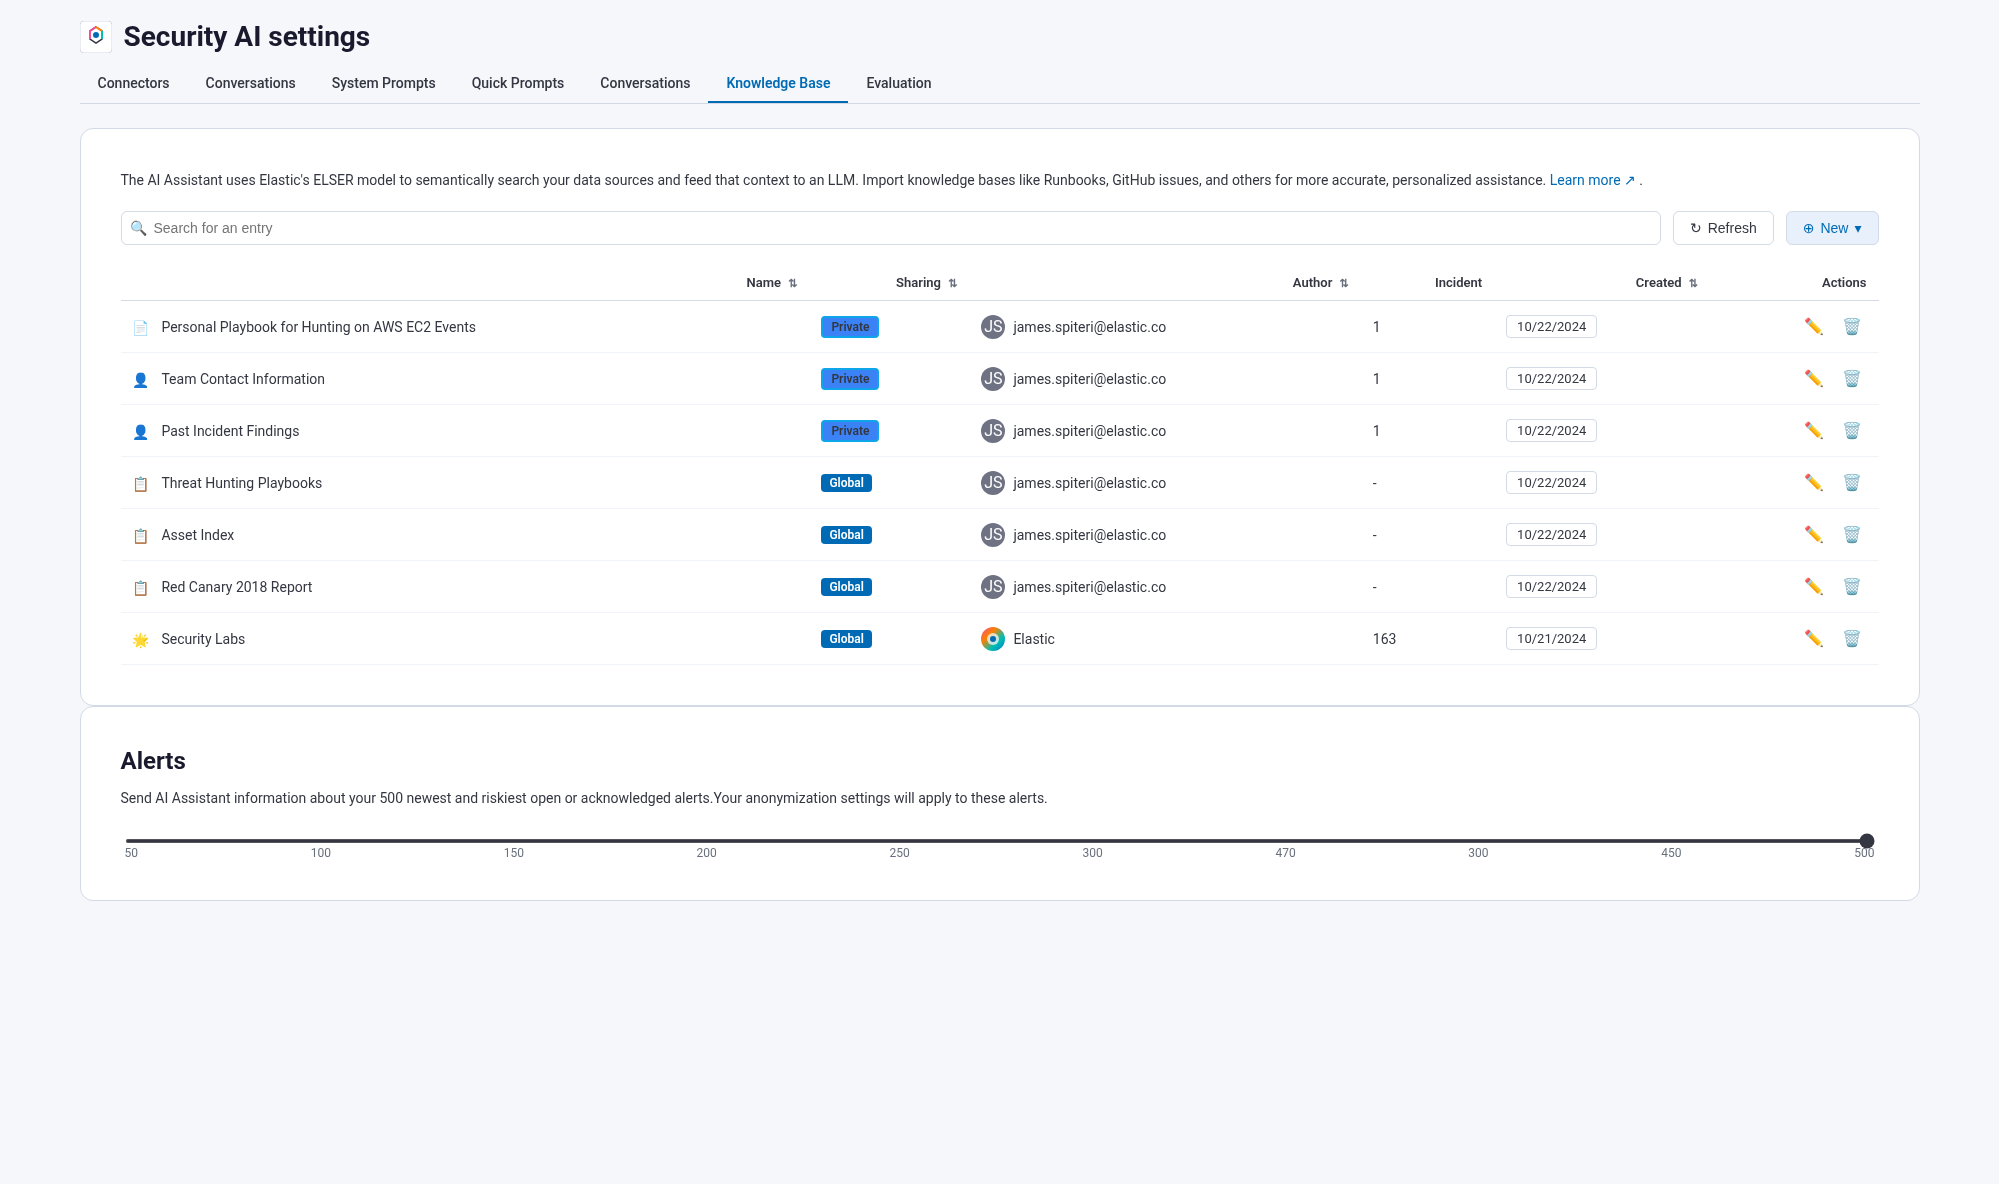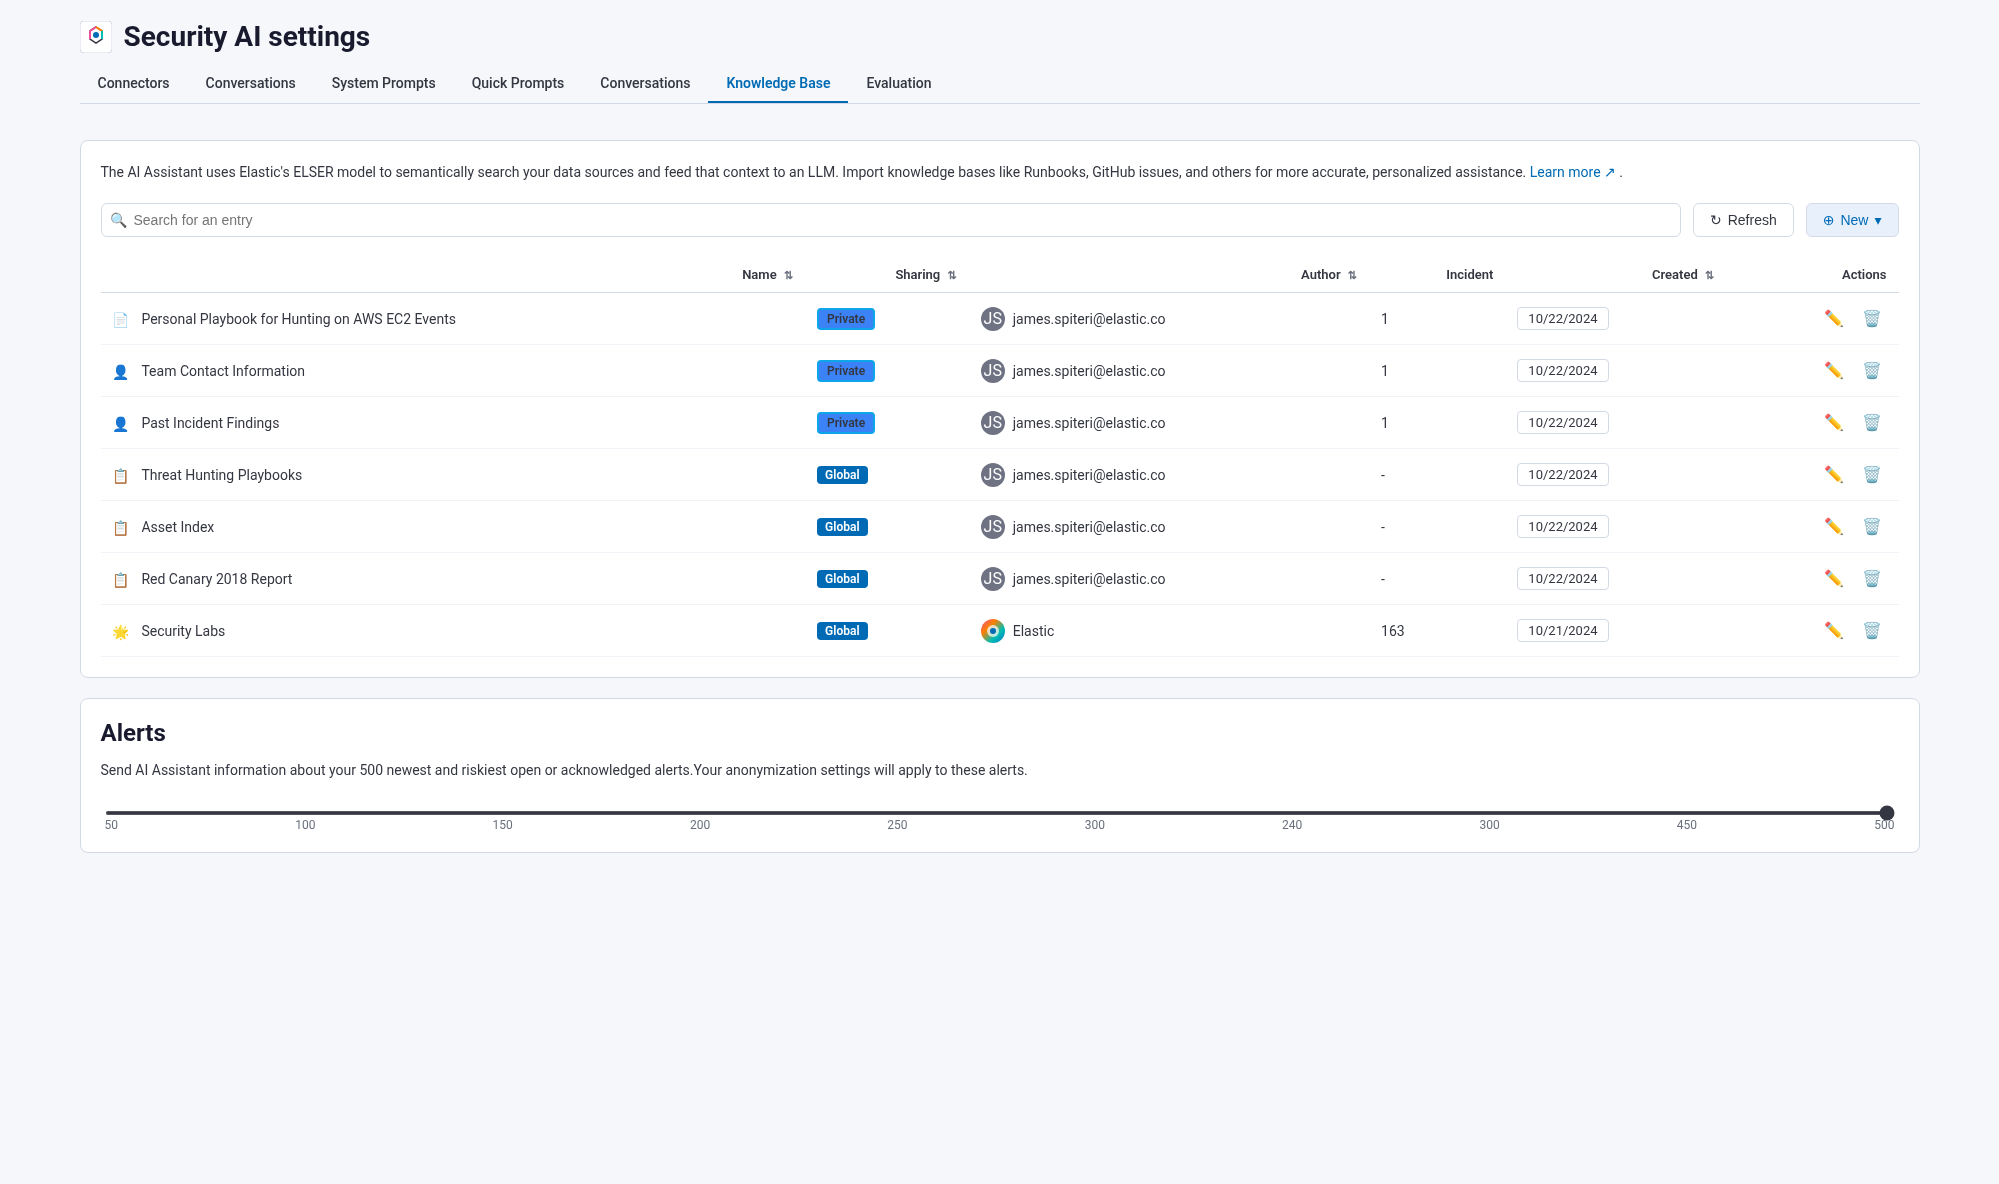--- a/index.html
+++ b/index.html
@@ -26,43 +26,42 @@
     }
     .page-title {
       font-size: 28px;
       font-weight: 700;
       color: #1a1a2e;
     }
     .nav-tabs {
       display: flex;
       gap: 0;
       border-bottom: 1px solid #d3dae6;
-      margin-bottom: 36px;
+      margin-bottom: 24px;
     }
     .nav-tab {
       padding: 10px 18px;
       cursor: pointer;
       font-size: 14px;
       font-weight: 500;
       color: #343741;
       border-bottom: 2px solid transparent;
       white-space: nowrap;
       text-decoration: none;
     }
     .nav-tab.active {
       color: #006bb4;
       border-bottom: 2px solid #006bb4;
       font-weight: 600;
     }
     .content-card {
       background: #fff;
       border: 1px solid #d3dae6;
-      border-radius: 8px;
-      padding: 20px;
-      margin-bottom: 20px;
+      border-radius: 13px;
+      padding: 40px;
     }
     .description-text {
       font-size: 14px;
       color: #343741;
       line-height: 1.6;
       margin-bottom: 20px;
     }
     .description-text a {
       color: #006bb4;
       text-decoration: none;
@@ -522,20 +521,20 @@
     <p class="alerts-description">Send AI Assistant information about your 500 newest and riskiest open or acknowledged alerts.Your anonymization settings will apply to these alerts.</p>
     <div class="slider-container">
       <input type="range" min="50" max="500" step="50" value="500" style="width: 100%; accent-color: rgb(52, 55, 65);">
       <div class="slider-labels">
         <span>50</span>
         <span>100</span>
         <span>150</span>
         <span>200</span>
         <span>250</span>
         <span>300</span>
-        <span>240</span>
+        <span>470</span>
         <span>300</span>
         <span>450</span>
         <span>500</span>
       </div>
     </div>
   </div>
 </div>
 
 </body></html>

